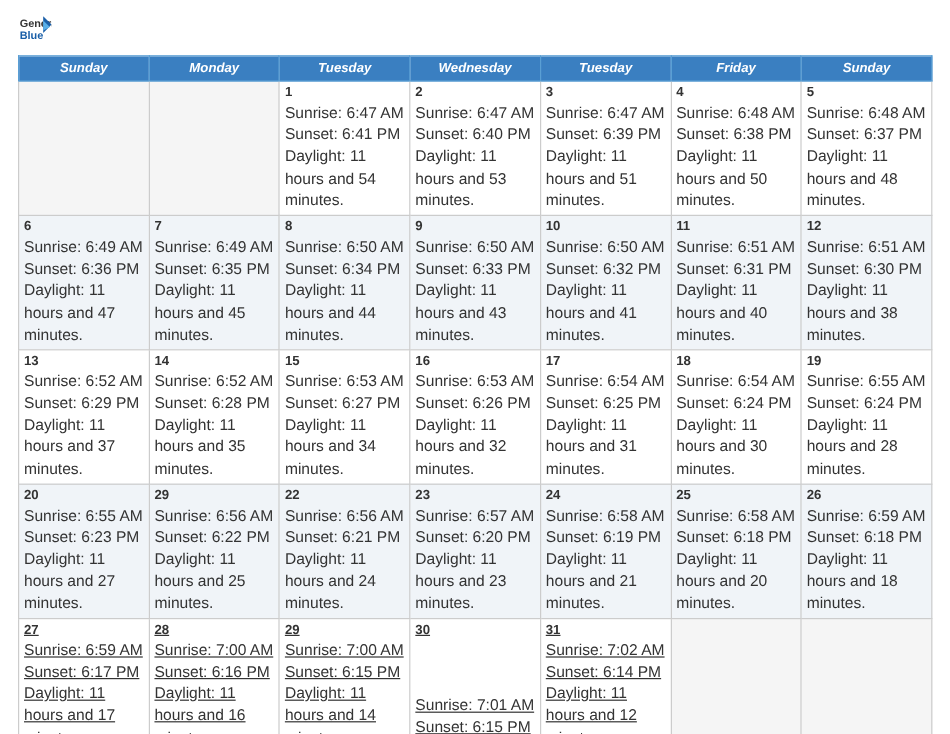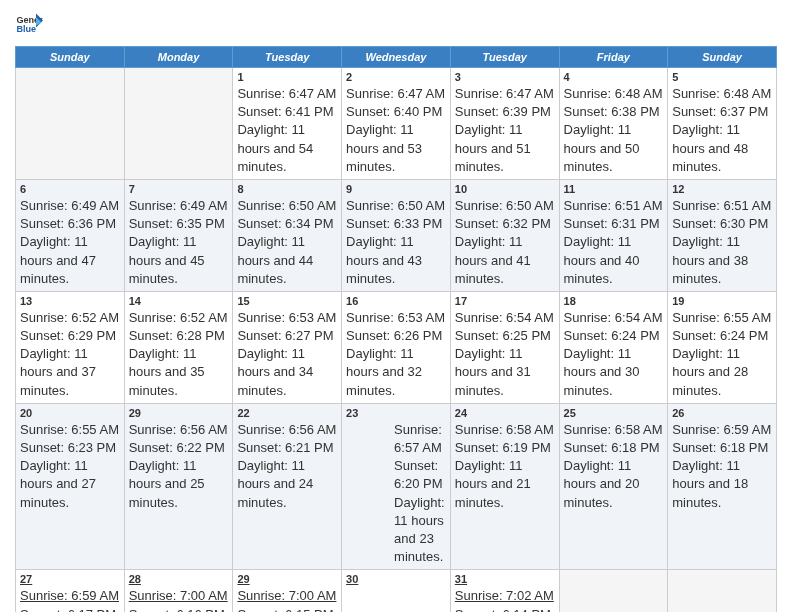--- a/index.html
+++ b/index.html
@@ -259,21 +259,21 @@
 Daylight: 11 hours and 25 minutes.</div>
           </td>
           <td>
             <span class="day-num">22</span>
             <div class="day-info" style="white-space: pre-line;">Sunrise: 6:56 AM
 Sunset: 6:21 PM
 Daylight: 11 hours and 24 minutes.</div>
           </td>
           <td>
             <span class="day-num">23</span>
-            <div class="day-info" style="white-space: pre-line; margin-left: 48px;">Sunrise: 6:57 AM
+            <div class="day-info" style="white-space: pre-line;">Sunrise: 6:57 AM
 Sunset: 6:20 PM
 Daylight: 11 hours and 23 minutes.</div>
           </td>
           <td>
             <span class="day-num">24</span>
             <div class="day-info" style="white-space: pre-line;">Sunrise: 6:58 AM
 Sunset: 6:19 PM
 Daylight: 11 hours and 21 minutes.</div>
           </td>
           <td>

